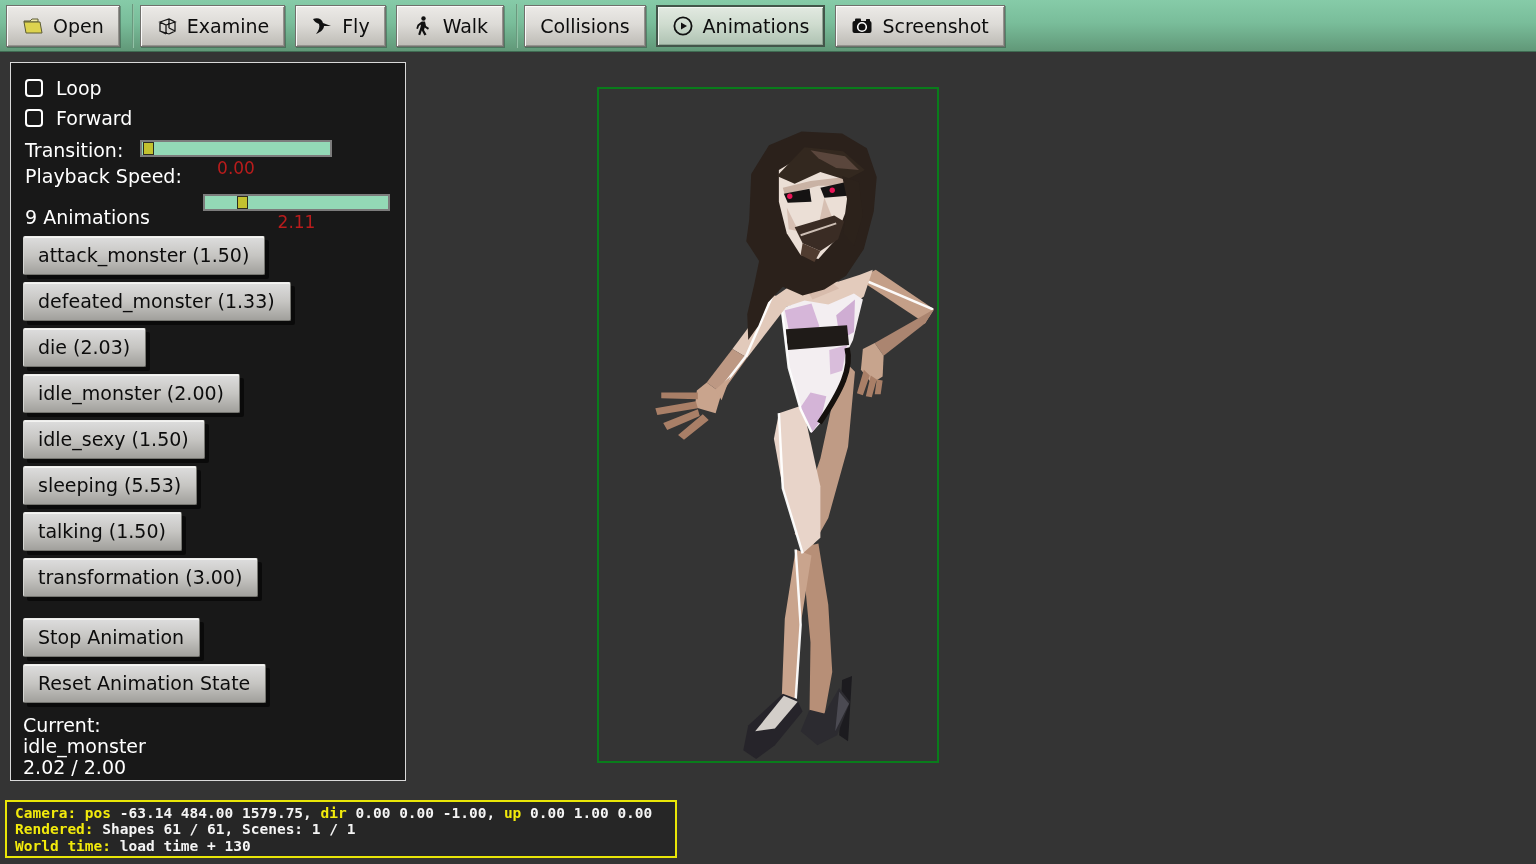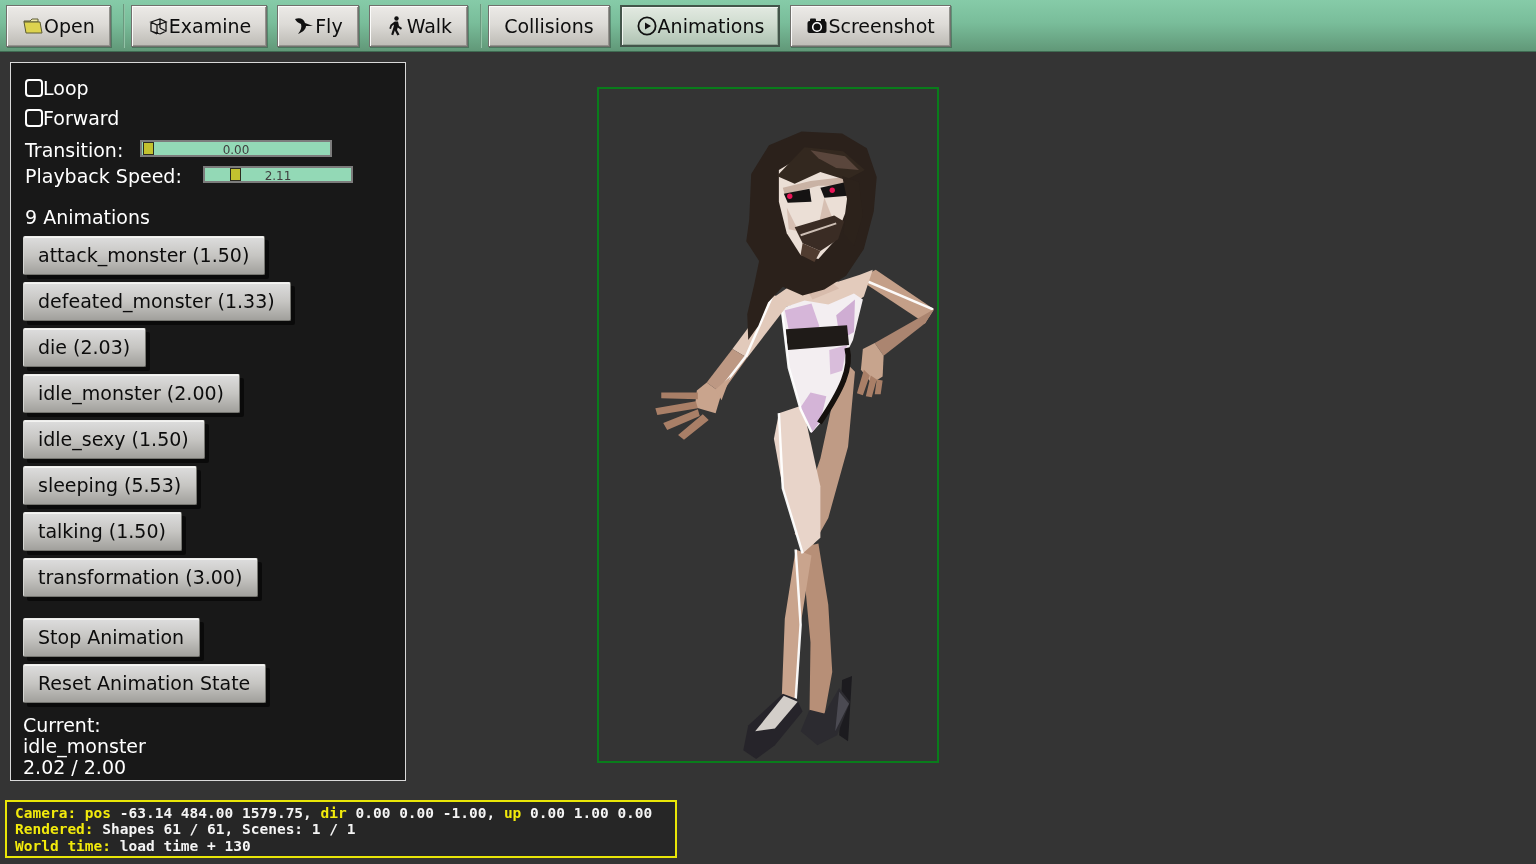--- a/index.html
+++ b/index.html
@@ -7,21 +7,21 @@
   body { background:#343434; font-family:"DejaVu Sans","Liberation Sans",sans-serif; position:relative; }
 
   
   .toolbar {
     position:absolute; left:0; top:0; width:1536px; height:52px;
     background:linear-gradient(180deg,#86cba8 0%,#79bd9a 45%,#619878 100%);
     display:flex; align-items:center; padding-left:6px;
     border-bottom:1px solid #3f6b52;
   }
   .tb-btn {
-    display:inline-flex; align-items:center; 
+    display:inline-flex; align-items:center; gap:9px;
     height:42px; padding:0 15px; margin-right:10px;
     font-family:"DejaVu Sans","Liberation Sans",sans-serif;
     font-size:19px; color:#0d0d0d; cursor:pointer;
     background:linear-gradient(180deg,#eceae7 0%,#dddbd7 45%,#bdbbb5 100%);
     border:1px solid #70706c;
     box-shadow:inset 1px 1px 0 #fbfbfa, inset -1px -1px 0 #93928d, 1px 1px 0 rgba(0,0,0,0.25);
   }
   .tb-btn.active {
     background:linear-gradient(180deg,#e2e9e1 0%,#cfdccf 45%,#aec2b2 100%);
     border:2px solid #43554a; padding:0 14px;
@@ -31,29 +31,29 @@
     background:linear-gradient(90deg,#55846a, #a6d8ba); }
   .tb-icon { display:inline-flex; width:22px; height:22px; align-items:center; justify-content:center; }
   .tb-icon svg { width:22px; height:22px; }
 
   
   .panel {
     position:absolute; left:10px; top:62px; width:396px; height:719px;
     background:#181818; border:1px solid #d9d9d9; padding:13px 12px;
     color:#ffffff; font-size:19px;
   }
-  .chk-row { display:flex; align-items:center; margin:2px 0 10px 2px; height:20px; }
+  .chk-row { display:flex; align-items:center; gap:13px; margin:2px 0 10px 2px; height:20px; }
   .chk { width:18px; height:18px; border:2px solid #ffffff; border-radius:4px; background:transparent; display:inline-block; cursor:pointer; }
   .slider-row { position:relative; height:26px; margin-bottom:0px; }
   .slider-row .lbl { position:absolute; left:2px; top:1px; }
   .slider { position:absolute; top:2px; height:17px; background:#93d9b6; border:2px solid #7c7c7c; cursor:pointer; }
-  .slider .sval { position:absolute; left:0; right:0; top:1px; text-align:center; font-size:12px; color:#404040; }
+  .slider .sval { position:absolute; left:0; right:0; top:16px; text-align:center; font-size:17px; color:#b91c1c; }
   .slider .thumb { position:absolute; top:0px; width:11px; height:13px; background:#c3c22f; border:1px solid #2c2c20; }
   .slider-transition { left:117px; width:192px; }
-  .slider-playback  { left:180px; width:150px; }
+  .slider-playback  { left:180px; width:187px;margin-top:28px; }
 
   .anim-count { margin:16px 0 8px 2px; }
   .pbtn {
     display:block; width:max-content; margin:0 0 7px 0; padding:7px 15px 8px 14px;
     font-family:"DejaVu Sans","Liberation Sans",sans-serif; font-size:19px; color:#0c0c0c; cursor:pointer;
     background:linear-gradient(180deg,#dddddd 0%,#c6c5c2 50%,#a1a09c 100%);
     border:1px solid #757570; border-top-color:#ededeb; border-left-color:#d5d5d2;
     border-radius:2px;
     box-shadow:inset 0 1px 0 #f4f4f2, 4px 4px 0 rgba(0,0,0,0.55);
     text-align:center;

